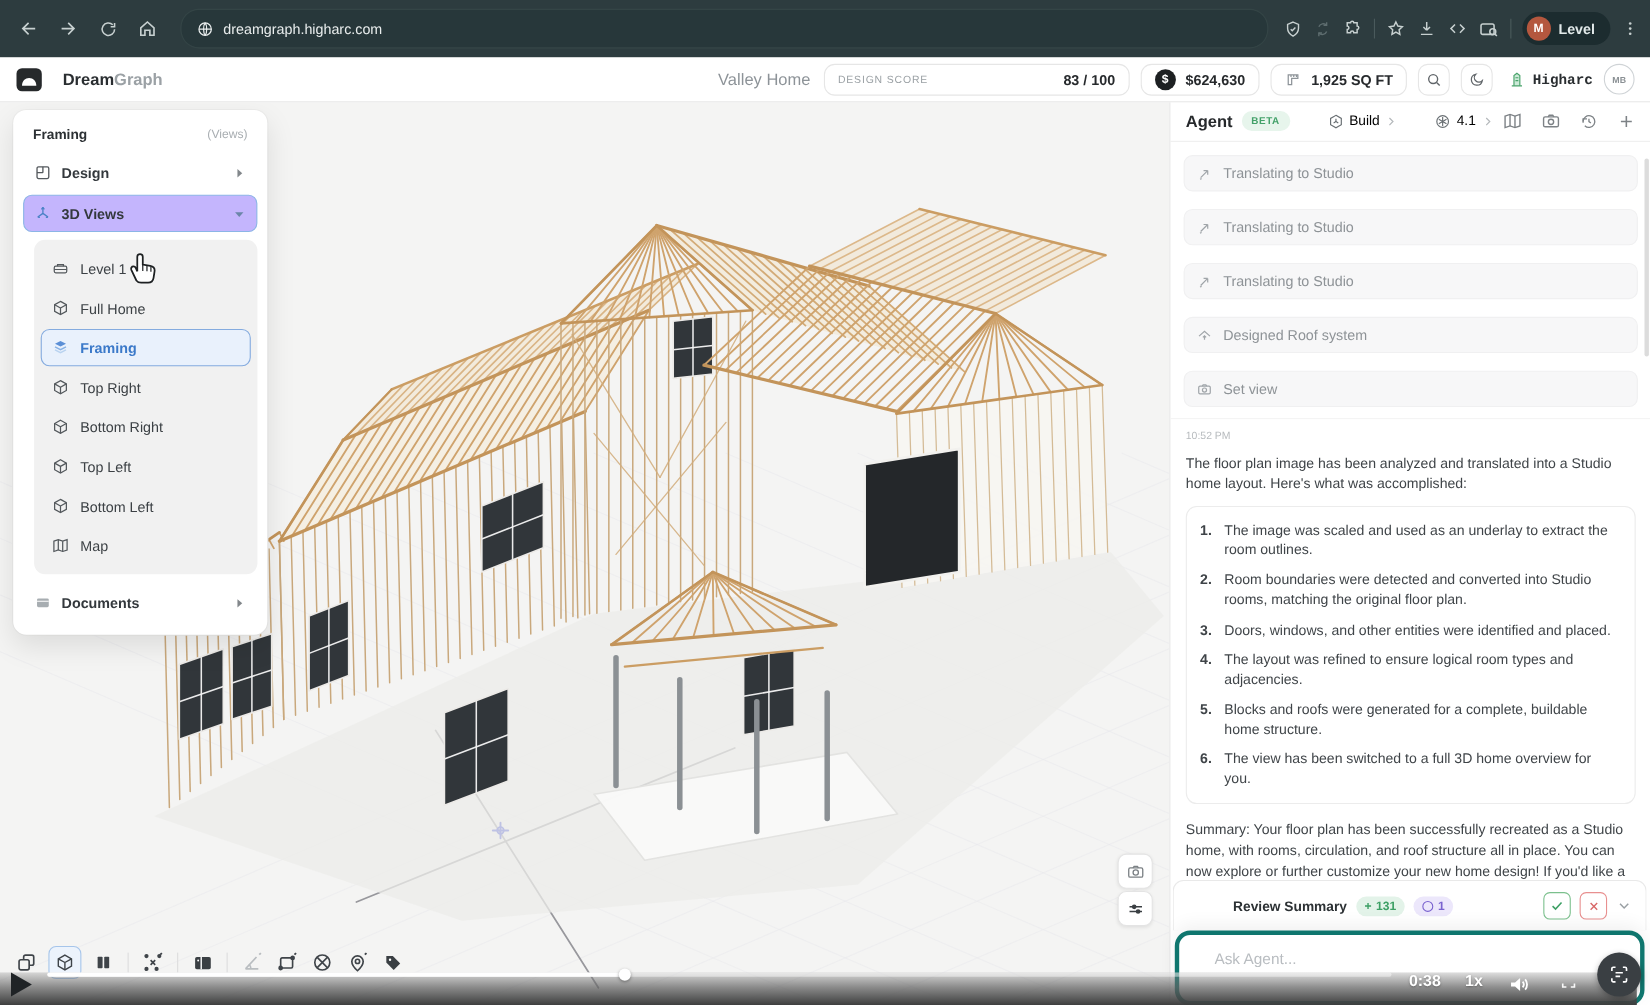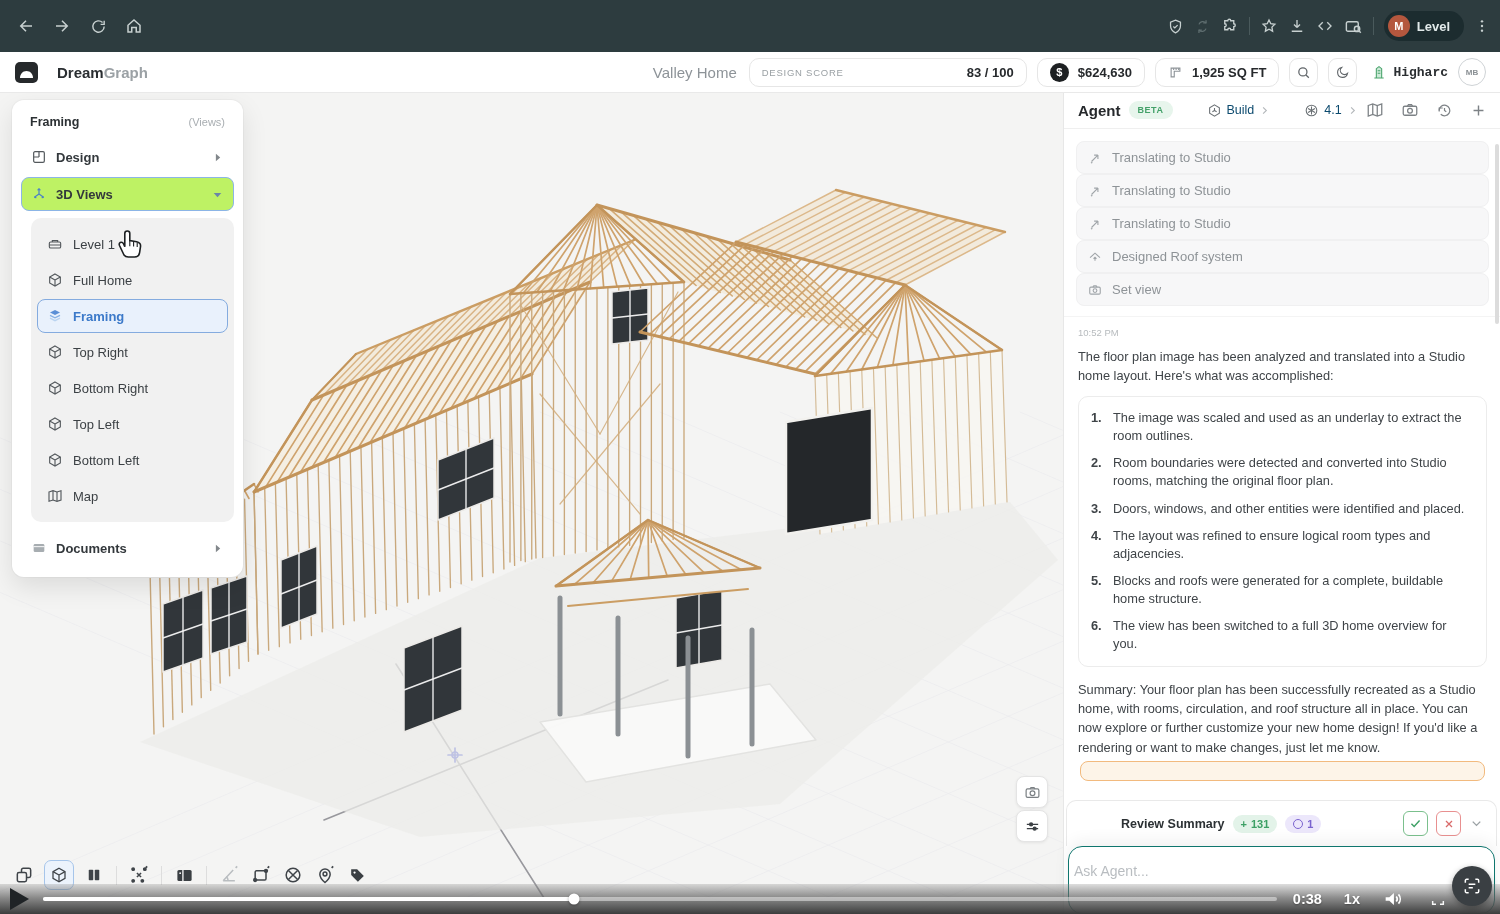--- a/index.html
+++ b/index.html
@@ -36,69 +36,69 @@
   .floatbtn{position:absolute;width:30px;height:30px;border-radius:8px;background:#fff;border:1px solid #e4e4e4;box-shadow:0 1px 3px rgba(0,0,0,.07);display:flex;align-items:center;justify-content:center;color:#7b8084;}
   .cursor{position:absolute;left:112px;top:224px;z-index:9;pointer-events:none;}
 
   
   .sidebar{position:absolute;top:100px;left:12px;width:213px;background:#fff;border-radius:12px;box-shadow:0 10px 26px rgba(0,0,0,.10),0 0 0 1px #ededec;padding:10px 9px 12px;z-index:8;}
   .sb-head{display:flex;justify-content:space-between;align-items:center;padding:5px 9px 11px;}
   .sb-title{font-size:12.5px;font-weight:bold;color:#2c3134;}
   .sb-hint{font-size:11px;color:#a9aeb2;}
   .sb-row{display:flex;align-items:center;gap:9px;padding:8px 9px;border-radius:8px;font-size:13px;font-weight:bold;color:#33383c;border:1px solid transparent;}
   .sb-row .chev{margin-left:auto;color:#82878b;display:flex;}
-  .sb-row.views{background:#bef264;border-color:#8cb5e6;margin:3px 0 7px;}
+  .sb-row.views{background:#c4b5fd;border-color:#8cb5e6;margin:3px 0 7px;}
   .sb-sub{background:#f1f1f1;border-radius:10px;padding:9px 6px;margin:0 0 9px 10px;display:flex;flex-direction:column;gap:2px;}
   .sb-item{display:flex;align-items:center;gap:10px;padding:8px 9px;font-size:13px;color:#3c4145;border-radius:8px;border:1px solid transparent;background:transparent;}
   .sb-item .ic{display:flex;color:#54595d;}
   .sb-item.sel{background:#e9f1fc;border-color:#84abdf;color:#3b79c9;font-weight:bold;}
   .sb-item.sel .ic{color:#5b8fd6;}
 
   
   .rightpanel{position:absolute;top:92px;left:1063px;width:437px;bottom:0;background:#fff;border-left:1px solid #e7e7e7;display:flex;flex-direction:column;color:#3f4448;z-index:10;}
   .ag-head{display:flex;align-items:center;gap:8px;padding:9px 14px;border-bottom:1px solid #efefef;flex:0 0 auto;}
   .ag-title{font-weight:bold;font-size:15px;color:#26292c;}
   .beta{background:#e7f5ec;color:#43a169;font-size:9px;font-weight:bold;letter-spacing:.06em;border-radius:9px;padding:4px 9px;}
-  .ag-mid{display:flex;align-items:center;gap:5px;color:#0c4a6e;font-size:12.5px;margin-left:26px;}
+  .ag-mid{display:flex;align-items:center;gap:5px;color:#000000;font-size:12.5px;margin-left:26px;}
   .ag-mid .mchev{color:#b4b8bb;display:flex;}
   .ag-icons{margin-left:auto;display:flex;gap:17px;color:#7d8286;align-items:center;}
-  .chatlist{padding:12px 12px 10px;display:flex;flex-direction:column;gap:0;border-bottom:1px solid #f4f4f4;}
+  .chatlist{padding:12px 12px 10px;display:flex;flex-direction:column;gap:16px;border-bottom:1px solid #f4f4f4;}
   .chatitem{background:#f7f7f8;border:1px solid #f0f0f1;border-radius:8px;padding:8px 11px;display:flex;gap:10px;align-items:center;color:#8e9397;font-size:13px;}
   .chatitem .ic{display:flex;color:#a0a5a9;}
   .msg{padding:4px 14px 0;flex:1;overflow:hidden;}
   .ts{font-size:9.5px;color:#b7bbbe;margin:6px 0 9px;}
   .para{line-height:1.52;color:#3f4448;font-size:12.8px;}
   .stepcard{border:1px solid #ececec;border-radius:10px;padding:12px 14px 12px 12px;margin:10px 0 13px;display:flex;flex-direction:column;gap:9px;background:#fff;}
   .step{display:flex;gap:7px;line-height:1.42;font-size:12.8px;color:#3f4448;}
   .step .no{font-weight:bold;min-width:15px;}
   .changes{border:1px solid #f2ba7e;background:#fdf4e8;color:#e2872e;font-weight:bold;font-size:12px;border-radius:8px;padding:9px 12px;display:flex;align-items:center;gap:8px;margin:4px 2px 12px;}
   .review{border:1px solid #e9e9e9;border-bottom:none;border-radius:10px 10px 0 0;padding:10px 12px;display:flex;align-items:center;gap:8px;margin:0 4px 0 2px;flex:0 0 auto;}
   .review-title{font-weight:bold;font-size:12.5px;color:#2c3134;margin-left:42px;}
   .badge-g{background:#e3f3e9;color:#3da065;font-size:11px;font-weight:bold;border-radius:9px;padding:3px 8px;display:flex;gap:4px;align-items:center;}
   .badge-p{background:#ece7fb;color:#7a63cf;font-size:11px;font-weight:bold;border-radius:9px;padding:3px 8px;display:flex;gap:4px;align-items:center;}
   .circ{width:8px;height:8px;border:1.5px solid #7a63cf;border-radius:50%;display:inline-block;}
   .rv-sp{flex:1;}
   .sqbtn{width:23px;height:23px;border-radius:6px;border:1px solid;display:flex;align-items:center;justify-content:center;background:#fff;}
   .sqbtn.ok{border-color:#7bc08d;color:#3da065;}
   .sqbtn.no{border-color:#e89090;color:#d96a6a;}
   .rv-chev{color:#9aa0a4;display:flex;}
   .askwrap{margin:0 6px 0 4px;flex:0 0 auto;}
-  .ask{width:100%;box-sizing:border-box;height:68px;background:#fff;border:1px solid #0f766e;border-radius:14px;box-shadow:0 -5px 16px rgba(0,0,0,.06);padding:15px 5px 34px;color:#3f4448;font-size:14px;font-family:"Liberation Sans",sans-serif;outline:none;}
+  .ask{width:100%;box-sizing:border-box;height:68px;background:#fff;border:4px solid #0f766e;border-radius:14px;box-shadow:0 -5px 16px rgba(0,0,0,.06);padding:15px 32px 34px;color:#3f4448;font-size:14px;font-family:"Liberation Sans",sans-serif;outline:none;}
   .ask::placeholder{color:#b9bdc1;}
   .rp-scroll{position:absolute;right:2px;top:52px;width:4px;height:180px;border-radius:2px;background:#dcdcdc;}
 
   
   .toolbar{position:absolute;left:12px;bottom:24px;display:flex;align-items:center;gap:8px;z-index:7;color:#3f4449;}
   .tb{width:24px;height:24px;display:flex;align-items:center;justify-content:center;color:#3f4449;}
   .tb.sel{width:28px;height:28px;border:1.5px solid #a6c5ea;background:#ecf3fc;border-radius:7px;}
   .tb.dim{color:#b9bdc0;}
   .tb-sep{width:1px;height:19px;background:#dddddd;margin:0 2px;}
 
   
-  .videobar{position:absolute;left:0;right:0;bottom:0;height:30px;z-index:60;display:flex;align-items:center;background:linear-gradient(180deg,rgba(145,145,145,.30) 0%,rgba(98,98,98,.72) 45%,#3c3d3d 100%);}
+  .videobar{position:absolute;left:0;right:12px;bottom:0;height:30px;z-index:60;display:flex;align-items:flex-start;background:linear-gradient(180deg,rgba(145,145,145,.30) 0%,rgba(98,98,98,.72) 45%,#3c3d3d 100%);}
   .play{width:0;height:0;border-top:11px solid transparent;border-bottom:11px solid transparent;border-left:19px solid #1f2326;margin:0 14px 0 10px;flex:0 0 auto;}
   .track{position:relative;flex:1;height:4px;border-radius:2px;background:rgba(255,255,255,.45);margin-right:16px;}
   .played{position:absolute;left:0;top:0;bottom:0;width:43%;background:#fff;border-radius:2px;}
   .knob{position:absolute;left:43%;top:50%;transform:translate(-50%,-50%);width:11px;height:11px;border-radius:50%;background:#fff;box-shadow:0 1px 3px rgba(0,0,0,.4);}
   .vlabel{color:#fff;font-size:14.5px;font-weight:bold;text-shadow:0 1px 2px rgba(0,0,0,.35);margin-right:22px;flex:0 0 auto;}
   .vspeaker{color:#fff;display:flex;margin-right:26px;flex:0 0 auto;}
   .fscorner{color:#fff;display:flex;margin-right:54px;flex:0 0 auto;opacity:.95;}
   .scanbtn{position:absolute;right:8px;bottom:8px;width:40px;height:40px;border-radius:50%;background:#3a3f43;display:flex;align-items:center;justify-content:center;color:#fff;z-index:70;box-shadow:0 2px 6px rgba(0,0,0,.3);}
 </style>
 </head>
@@ -121,20 +121,29 @@
         <svg width="17" height="17" viewBox="0 0 24 24" fill="none" stroke="currentColor" stroke-width="2">
           <path d="M20 12a8 8 0 1 1-2.3-5.6"></path>
           <path d="M20 4v5h-5"></path>
         </svg>
       </div>
     <div class="nav-ic">
         <svg width="18" height="18" viewBox="0 0 24 24" fill="none" stroke="currentColor" stroke-width="2">
           <path d="M4 11l8-7 8 7v9h-5v-6h-6v6H4z"></path>
         </svg>
       </div>
+    <div class="urlbar">
+      <span style="display:flex">
+          <svg width="15" height="15" viewBox="0 0 24 24" fill="none" stroke="currentColor" stroke-width="1.8">
+            <circle cx="12" cy="12" r="9"></circle>
+            <path d="M3 12h18M12 3c3 3.5 3 14.5 0 18M12 3c-3 3.5-3 14.5 0 18"></path>
+          </svg>
+        </span>
+      <span>dreamgraph.higharc.com</span>
+    </div>
     <div class="br-right">
       <span style="display:flex">
           <svg width="17" height="17" viewBox="0 0 24 24" fill="none" stroke="currentColor" stroke-width="1.8">
             <path d="M12 3l7 3v5c0 5-3 8-7 10-4-2-7-5-7-10V6z"></path>
             <path d="M9 12l2 2 4-4"></path>
           </svg>
         </span>
       <span style="display:flex;color:#5e6d6f">
           <svg width="17" height="17" viewBox="0 0 24 24" fill="none" stroke="currentColor" stroke-width="1.8">
             <path d="M7 9a6 6 0 0 1 10-2M17 15a6 6 0 0 1-10 2"></path>

